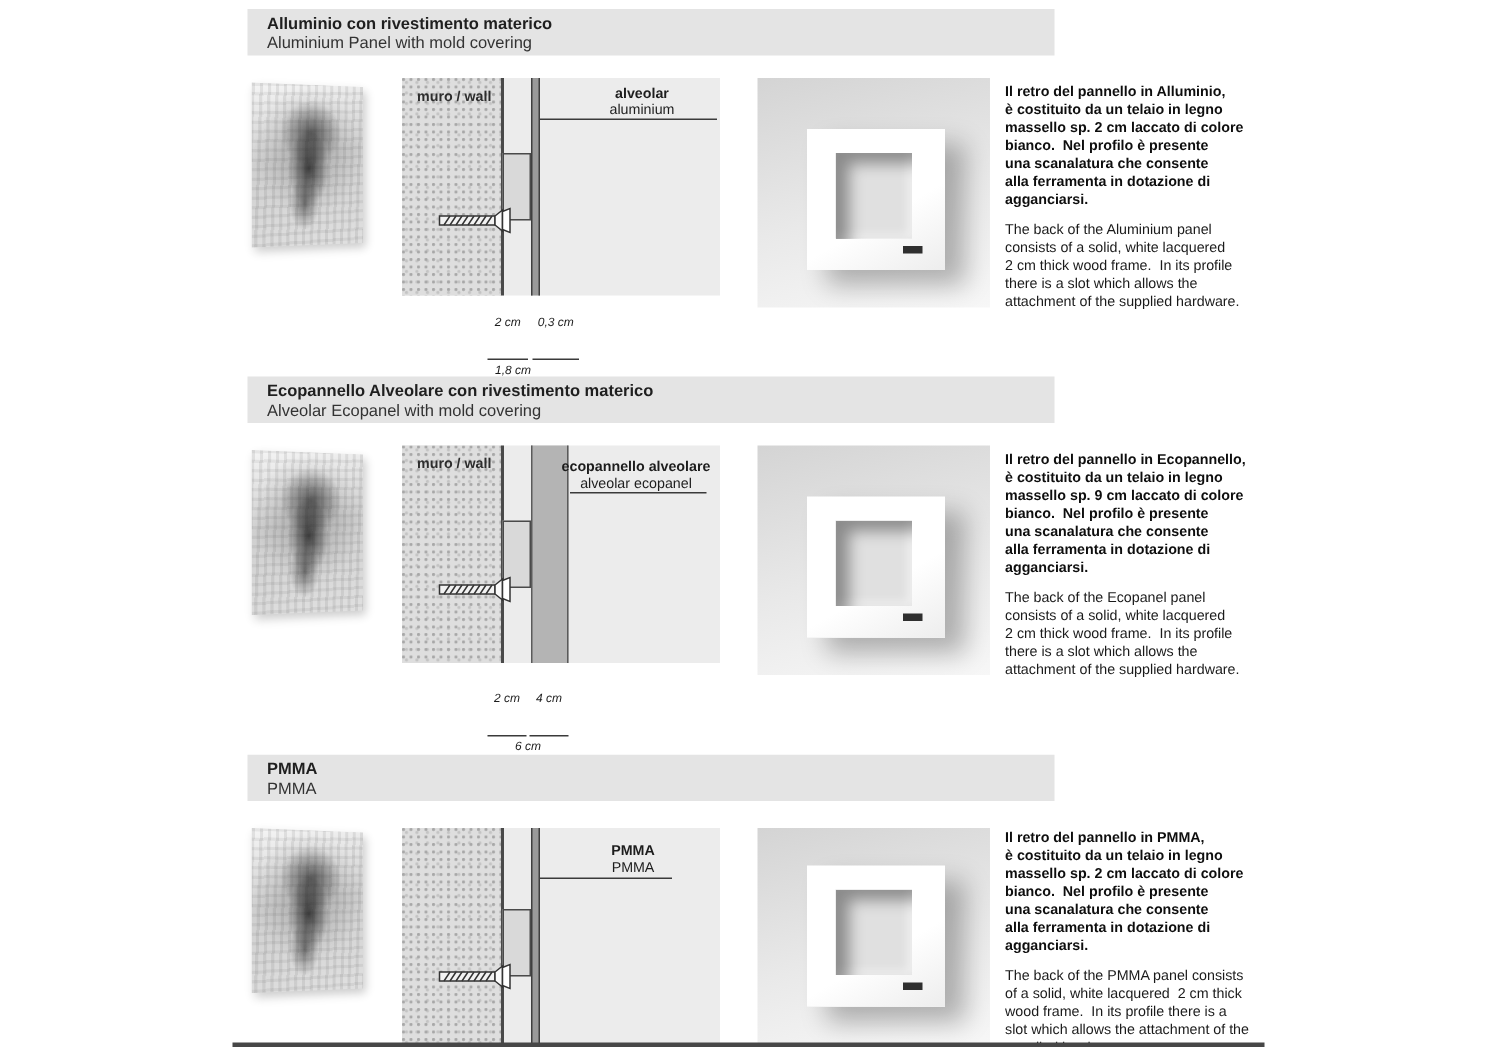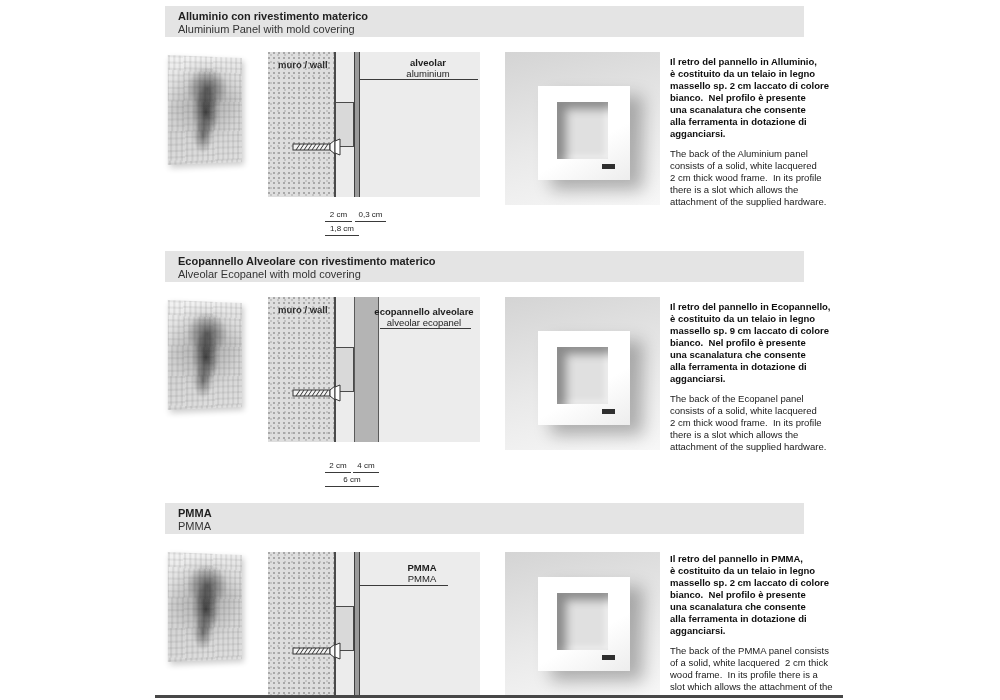--- a/index.html
+++ b/index.html
@@ -4,21 +4,21 @@
 <style>
   html,body{margin:0;padding:0;background:#fff;}
   .page{position:relative;width:1000px;height:700px;background:#ffffff;overflow:hidden;
         font-family:"Liberation Sans",sans-serif;color:#111;}
   .section{position:absolute;left:0;width:1000px;}
   .s1{top:6px;height:245px;}
   .s2{top:251px;height:252px;}
   .s3{top:503px;height:194px;overflow:hidden;}
 
   
-  .band{position:absolute;left:165px;top:0;width:639px;height:31px;background:#e4e4e4;
+  .band{position:absolute;left:165px;top:0;width:538px;height:31px;background:#e4e4e4;
         padding:4px 0 0 13px;box-sizing:border-box;}
   .band-it{font-weight:bold;font-size:11px;line-height:13px;color:#1f1f1f;}
   .band-en{font-size:11px;line-height:13px;color:#333;}
 
   
   .artwork{position:absolute;left:170px;top:52px;width:72px;height:104px;
            background:linear-gradient(170deg,#f5f5f5,#cfcfcf 45%,#e0e0e0);
            transform:perspective(300px) rotateY(13deg);transform-origin:right center;
            overflow:hidden;box-shadow:2px 3px 6px rgba(0,0,0,0.2);}
   .art-face{position:absolute;inset:0;
@@ -58,21 +58,21 @@
   .s2 .pointer{left:112px;top:31px;width:91px;}
   .s3 .pointer{left:92px;top:33px;width:88px;}
   .screw{position:absolute;left:24px;width:54px;height:20px;}
   .s1 .screw{top:85px;}
   .s2 .screw{top:86px;}
   .s3 .screw{top:89px;}
 
   
   .dims{position:absolute;left:57px;top:158px;font-size:8px;color:#1d1d1d;line-height:10px;}
   .s2 .dims{top:164px;}
-  .dim{display:inline-block;border-bottom:1px solid #3a3a3a;text-align:center;padding-bottom:1px;}
+  .dim{display:inline-block;border-bottom:1px solid #3a3a3a;text-align:center;padding-bottom:19px;font-style:italic;}
   .dim-row2{margin-top:2px;}
   .s1 .dim-a{width:27px;}
   .s1 .dim-b{width:31px;margin-left:3px;}
   .s1 .dim-t{width:34px;}
   .s2 .dim-a{width:26px;}
   .s2 .dim-b{width:26px;margin-left:2px;}
   .s2 .dim-t{width:54px;}
 
   
   .photo{position:absolute;left:505px;top:46px;width:155px;height:153px;overflow:hidden;

